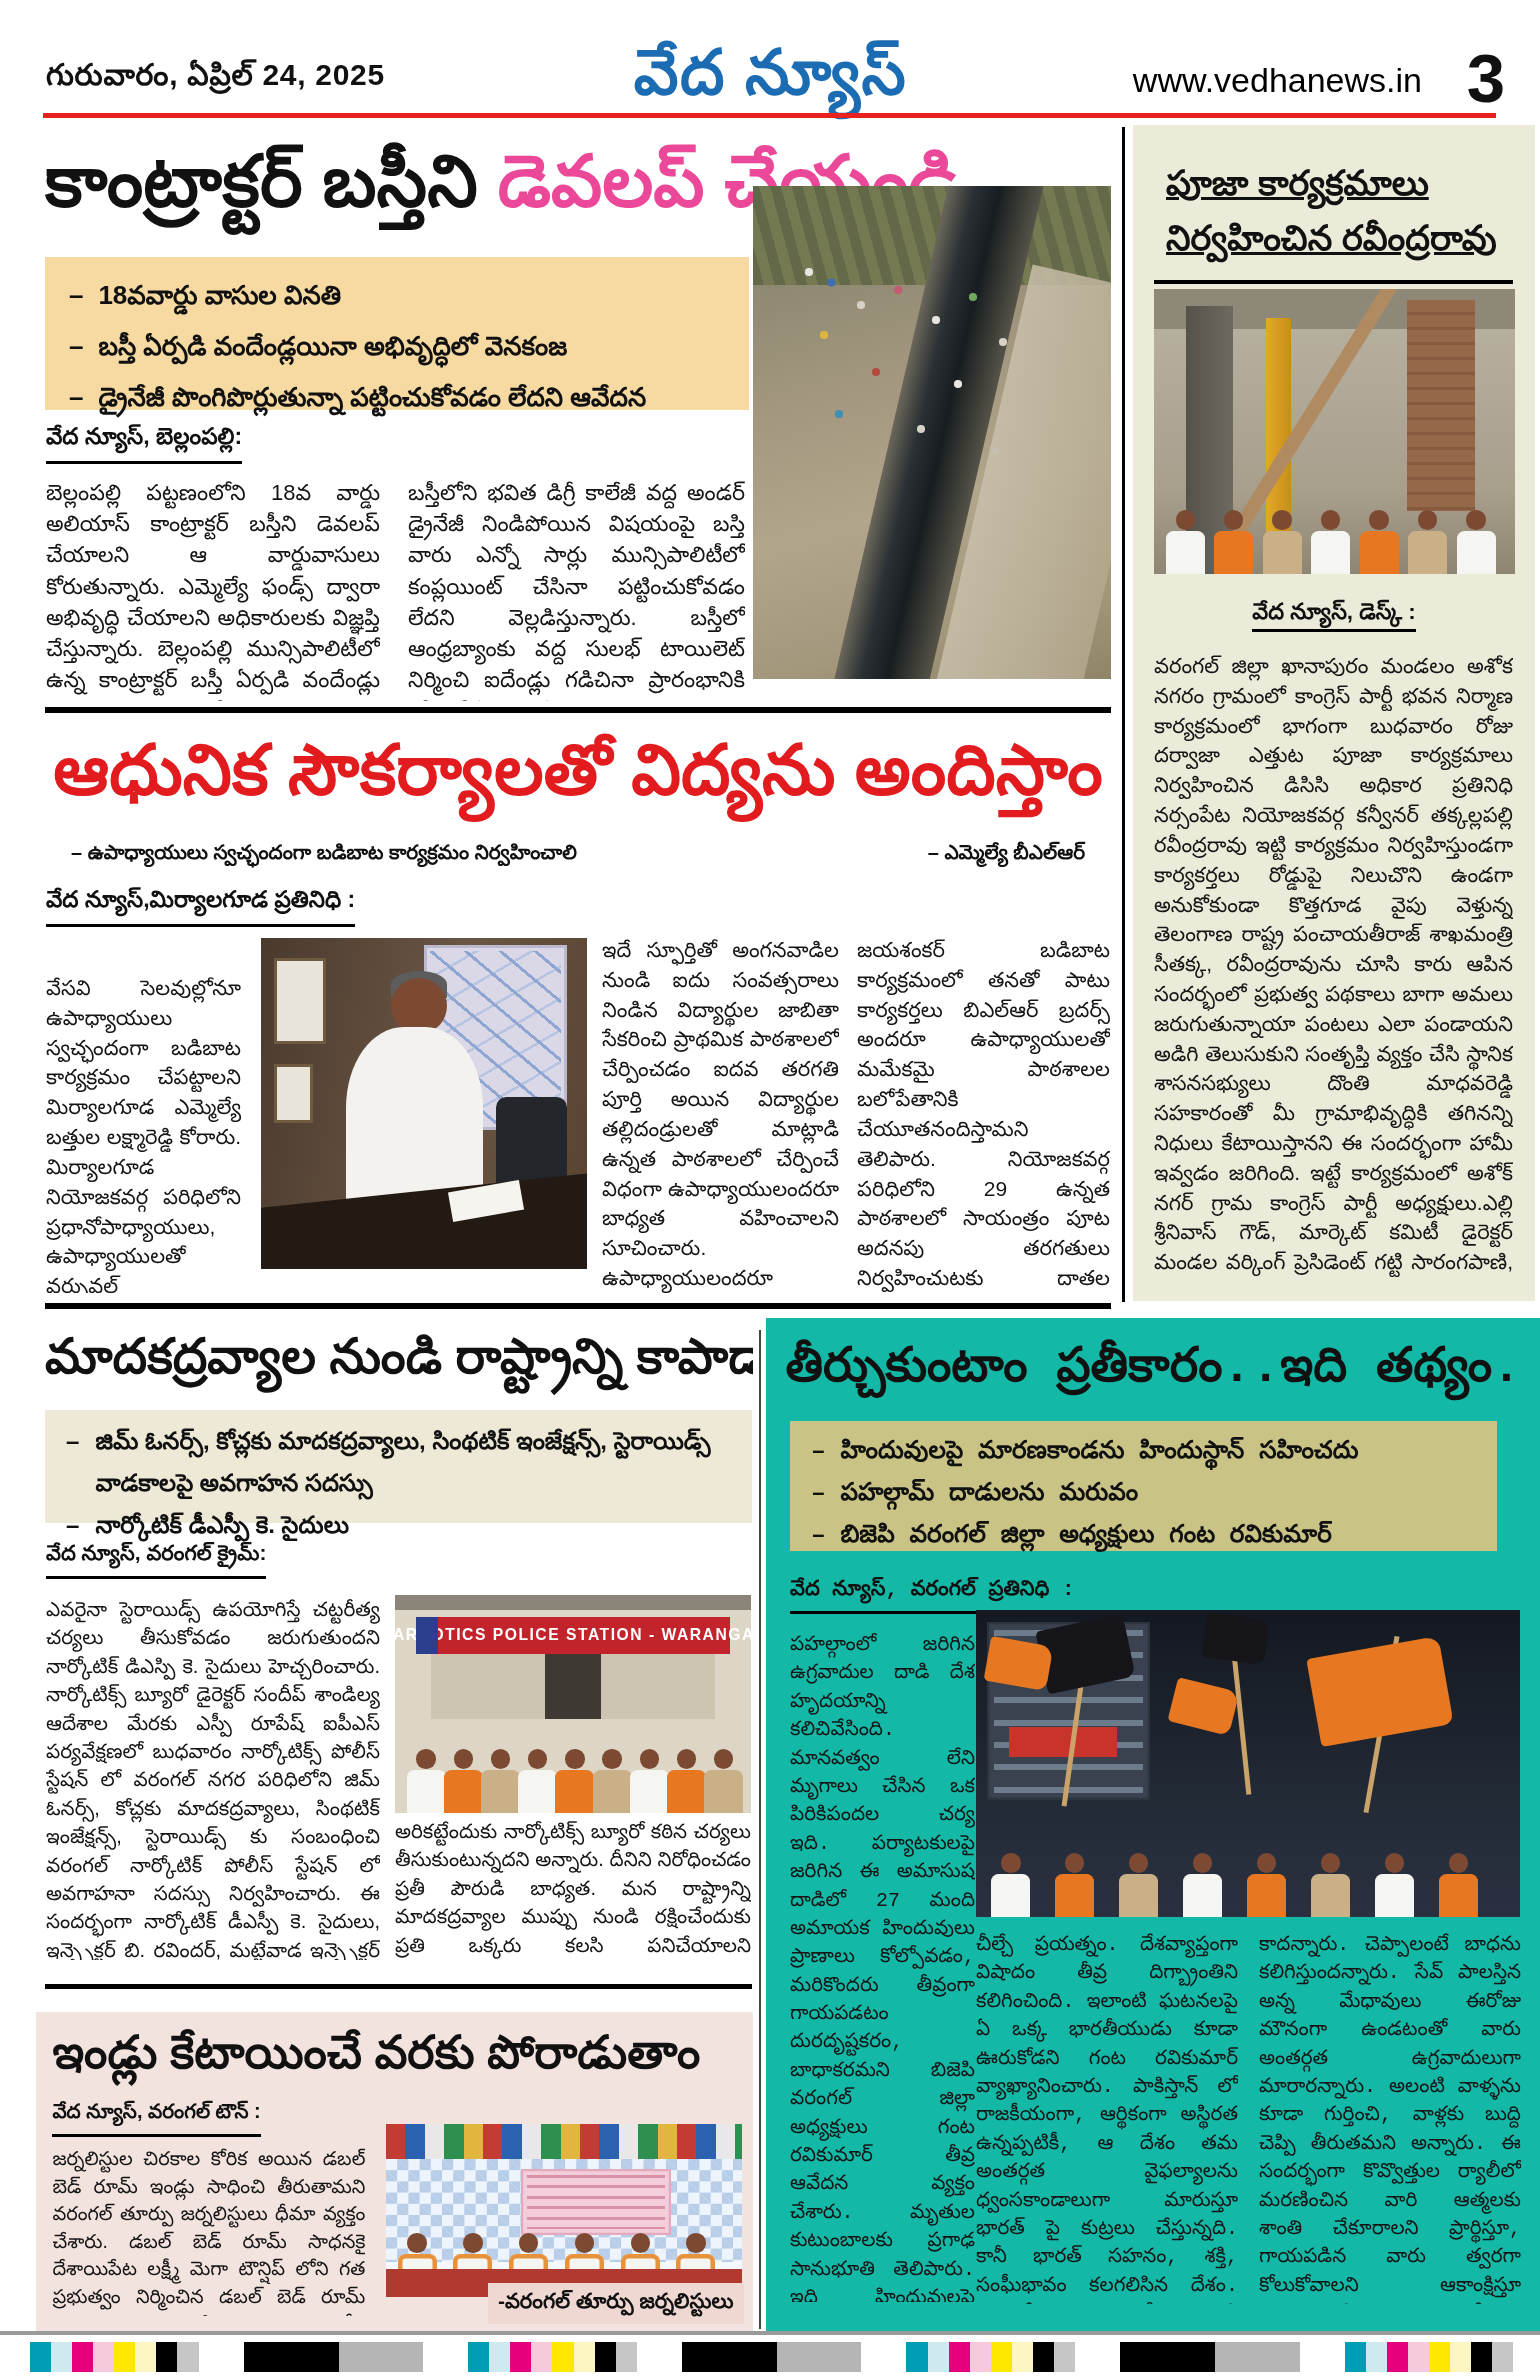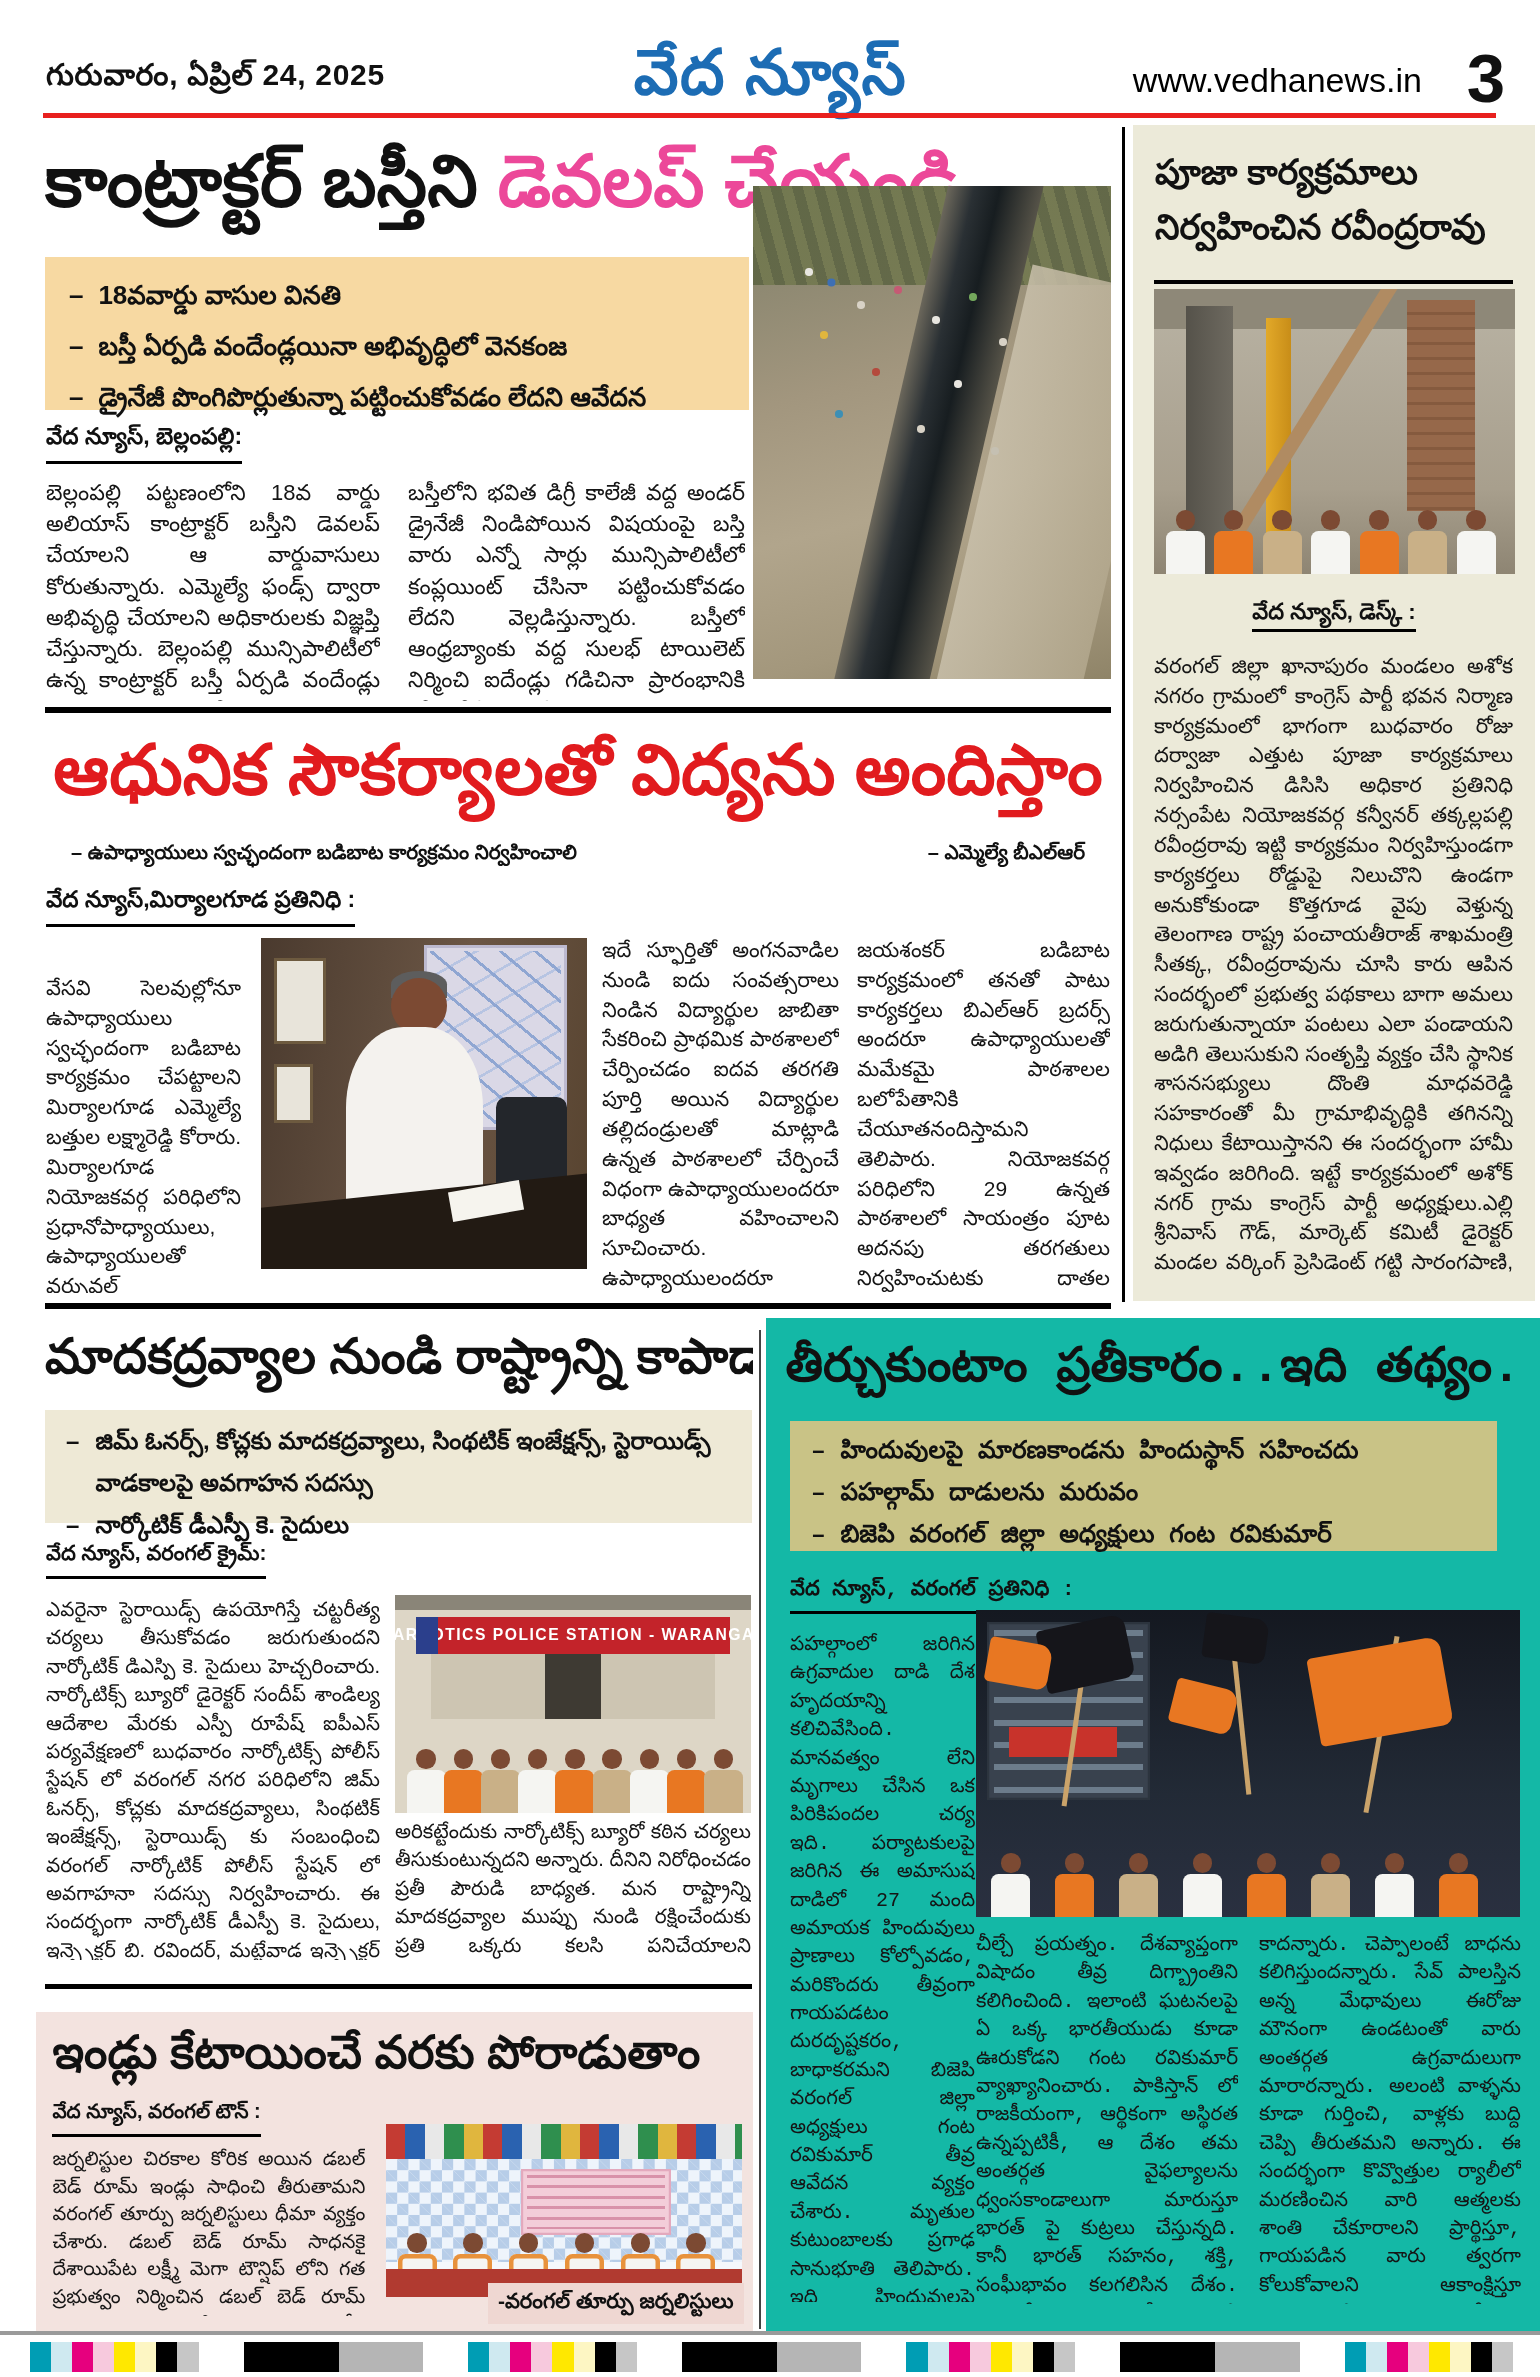--- a/index.html
+++ b/index.html
@@ -357,21 +357,21 @@
           </div>
           <div class="pr orange" style="left: 84.25%;">
             <div class="hd"></div>
             <div class="bd"></div>
           </div>
         </div>
     </div>
   </section>
 
   <aside class="sb-box">
-    <h2 class="sb-head" style="margin:1px;">పూజా కార్యక్రమాలు నిర్వహించిన రవీంద్రరావు</h2>
+    <h2 class="sb-head" style="margin:12px;text-decoration:underline;">పూజా కార్యక్రమాలు నిర్వహించిన రవీంద్రరావు</h2>
     <div class="sb-rule"></div>
     <div class="sb-byline">
       <span>వేద న్యూస్, డెస్క్ :</span>
     </div>
     <div class="sb-body bodytxt">వరంగల్ జిల్లా ఖానాపురం మండలం అశోక నగరం గ్రామంలో కాంగ్రెస్ పార్టీ భవన నిర్మాణ కార్యక్రమంలో భాగంగా బుధవారం రోజు దర్వాజా ఎత్తుట పూజా కార్యక్రమాలు నిర్వహించిన డిసిసి అధికార ప్రతినిధి నర్సంపేట నియోజకవర్గ కన్వీనర్ తక్కల్లపల్లి రవీంద్రరావు ఇట్టి కార్యక్రమం నిర్వహిస్తుండగా కార్యకర్తలు రోడ్డుపై నిలుచొని ఉండగా అనుకోకుండా కొత్తగూడ వైపు వెళ్తున్న తెలంగాణ రాష్ట్ర పంచాయతీరాజ్ శాఖమంత్రి సీతక్క, రవీంద్రరావును చూసి కారు ఆపిన సందర్భంలో ప్రభుత్వ పథకాలు బాగా అమలు జరుగుతున్నాయా పంటలు ఎలా పండాయని అడిగి తెలుసుకుని సంతృప్తి వ్యక్తం చేసి స్థానిక శాసనసభ్యులు దొంతి మాధవరెడ్డి సహకారంతో మీ గ్రామాభివృద్ధికి తగినన్ని నిధులు కేటాయిస్తానని ఈ సందర్భంగా హామీ ఇవ్వడం జరిగింది. ఇట్టే కార్యక్రమంలో అశోక్ నగర్ గ్రామ కాంగ్రెస్ పార్టీ అధ్యక్షులు.ఎల్లి శ్రీనివాస్ గౌడ్, మార్కెట్ కమిటీ డైరెక్టర్ మండల వర్కింగ్ ప్రెసిడెంట్ గట్టి సారంగపాణి, సొసైటీ డైరెక్టర్ జాడి అచ్యుత్, అయోధ్య నగర్ గ్రామ పార్టీ అధ్యక్షులు గుండ్ల యాకన్న, మాజీ వార్డ్ మెంబర్ పోనుకోటి ప్రవీణ్ రావు, ఉపాధ్యక్షులు కదురు సారయ్య, యూత్ కాంగ్రెస్ అధ్యక్షులు కూస మునేందర్, గ్రామ నాయకులు బొంపల్లి అనిల్, జాడి వెంకటేష్, కదురు సమ్మయ్య, కొత్త మల్లయ్య, బొమ్మగాని ఉప్పలయ్య, ఇరుకు సాగర్ రావు, ఆలువల రమేష్, ఎండి సమాద్ గ్రామ ప్రజలు పార్టీ కార్యకర్తలు రైతులు తదితరులు పాల్గొన్నారు.</div>
   </aside>
   <div class="photo ph-pooja">
     <div class="pj-beam"></div>
     <div class="pj-pillar1"></div>
     <div class="pj-yellow"></div>

